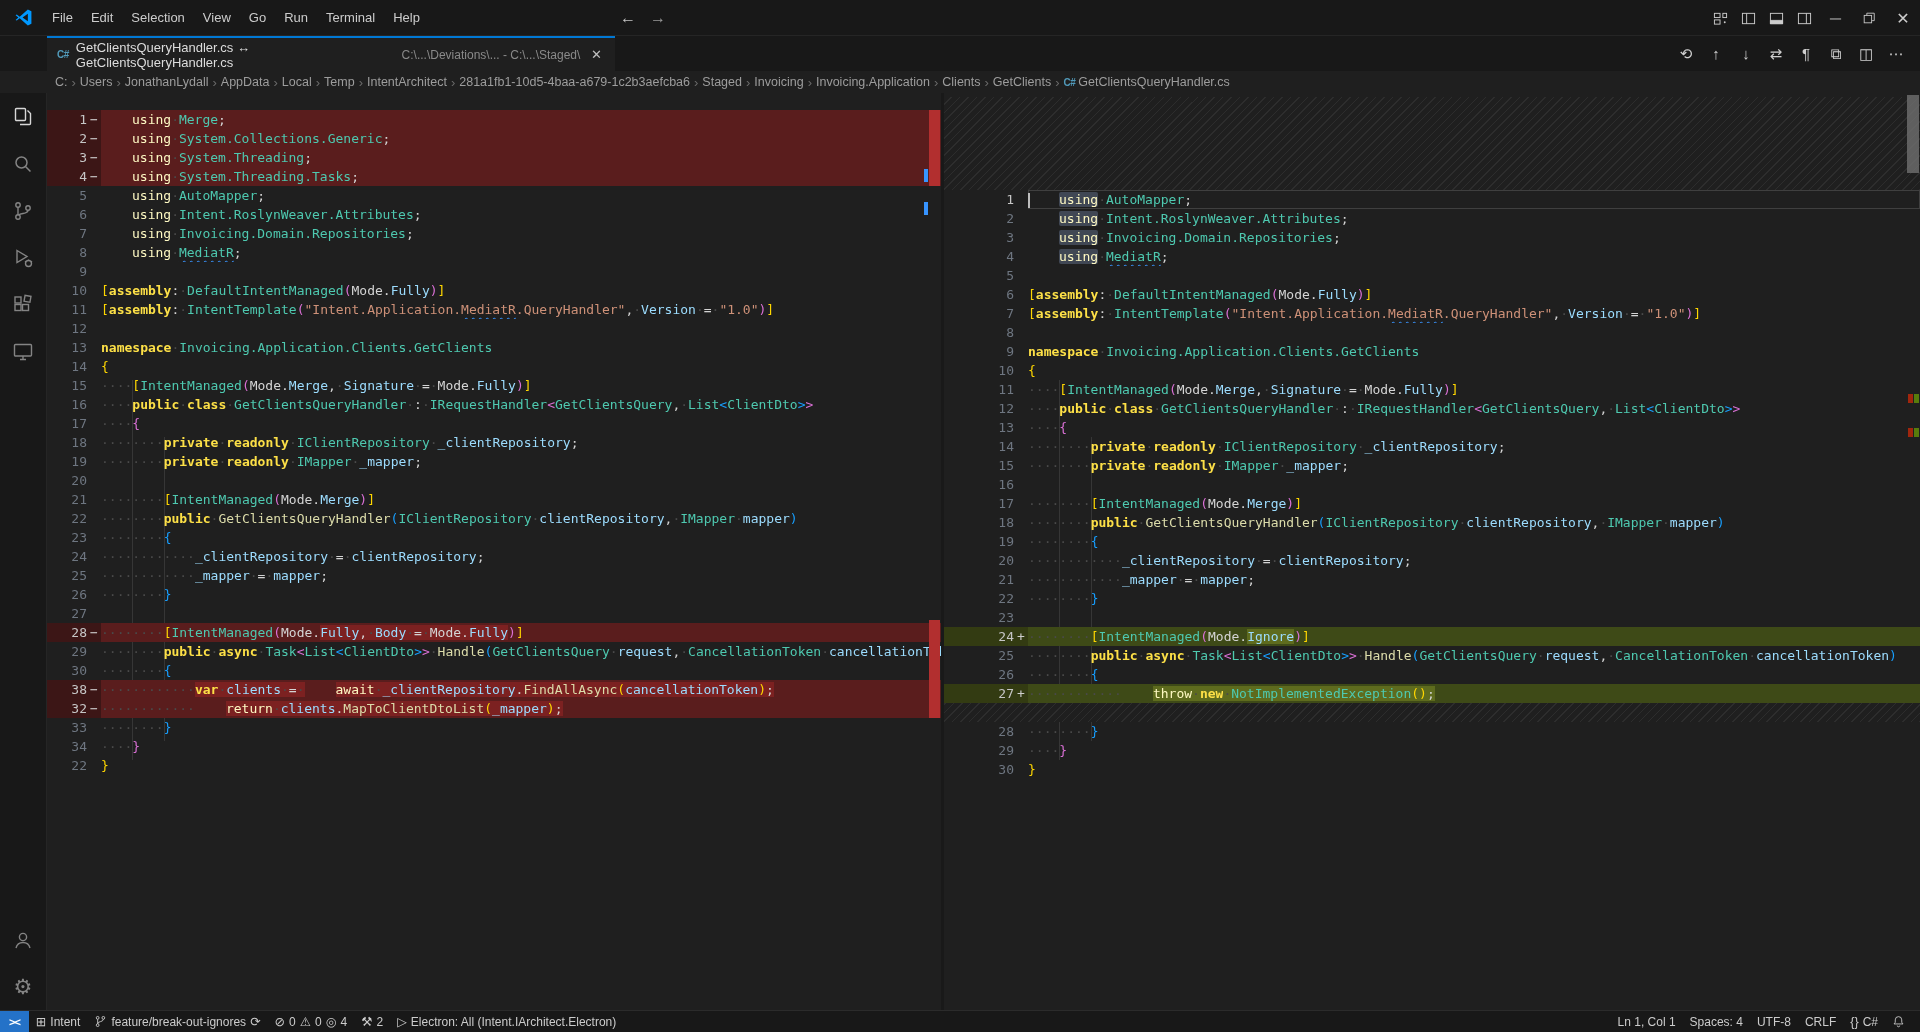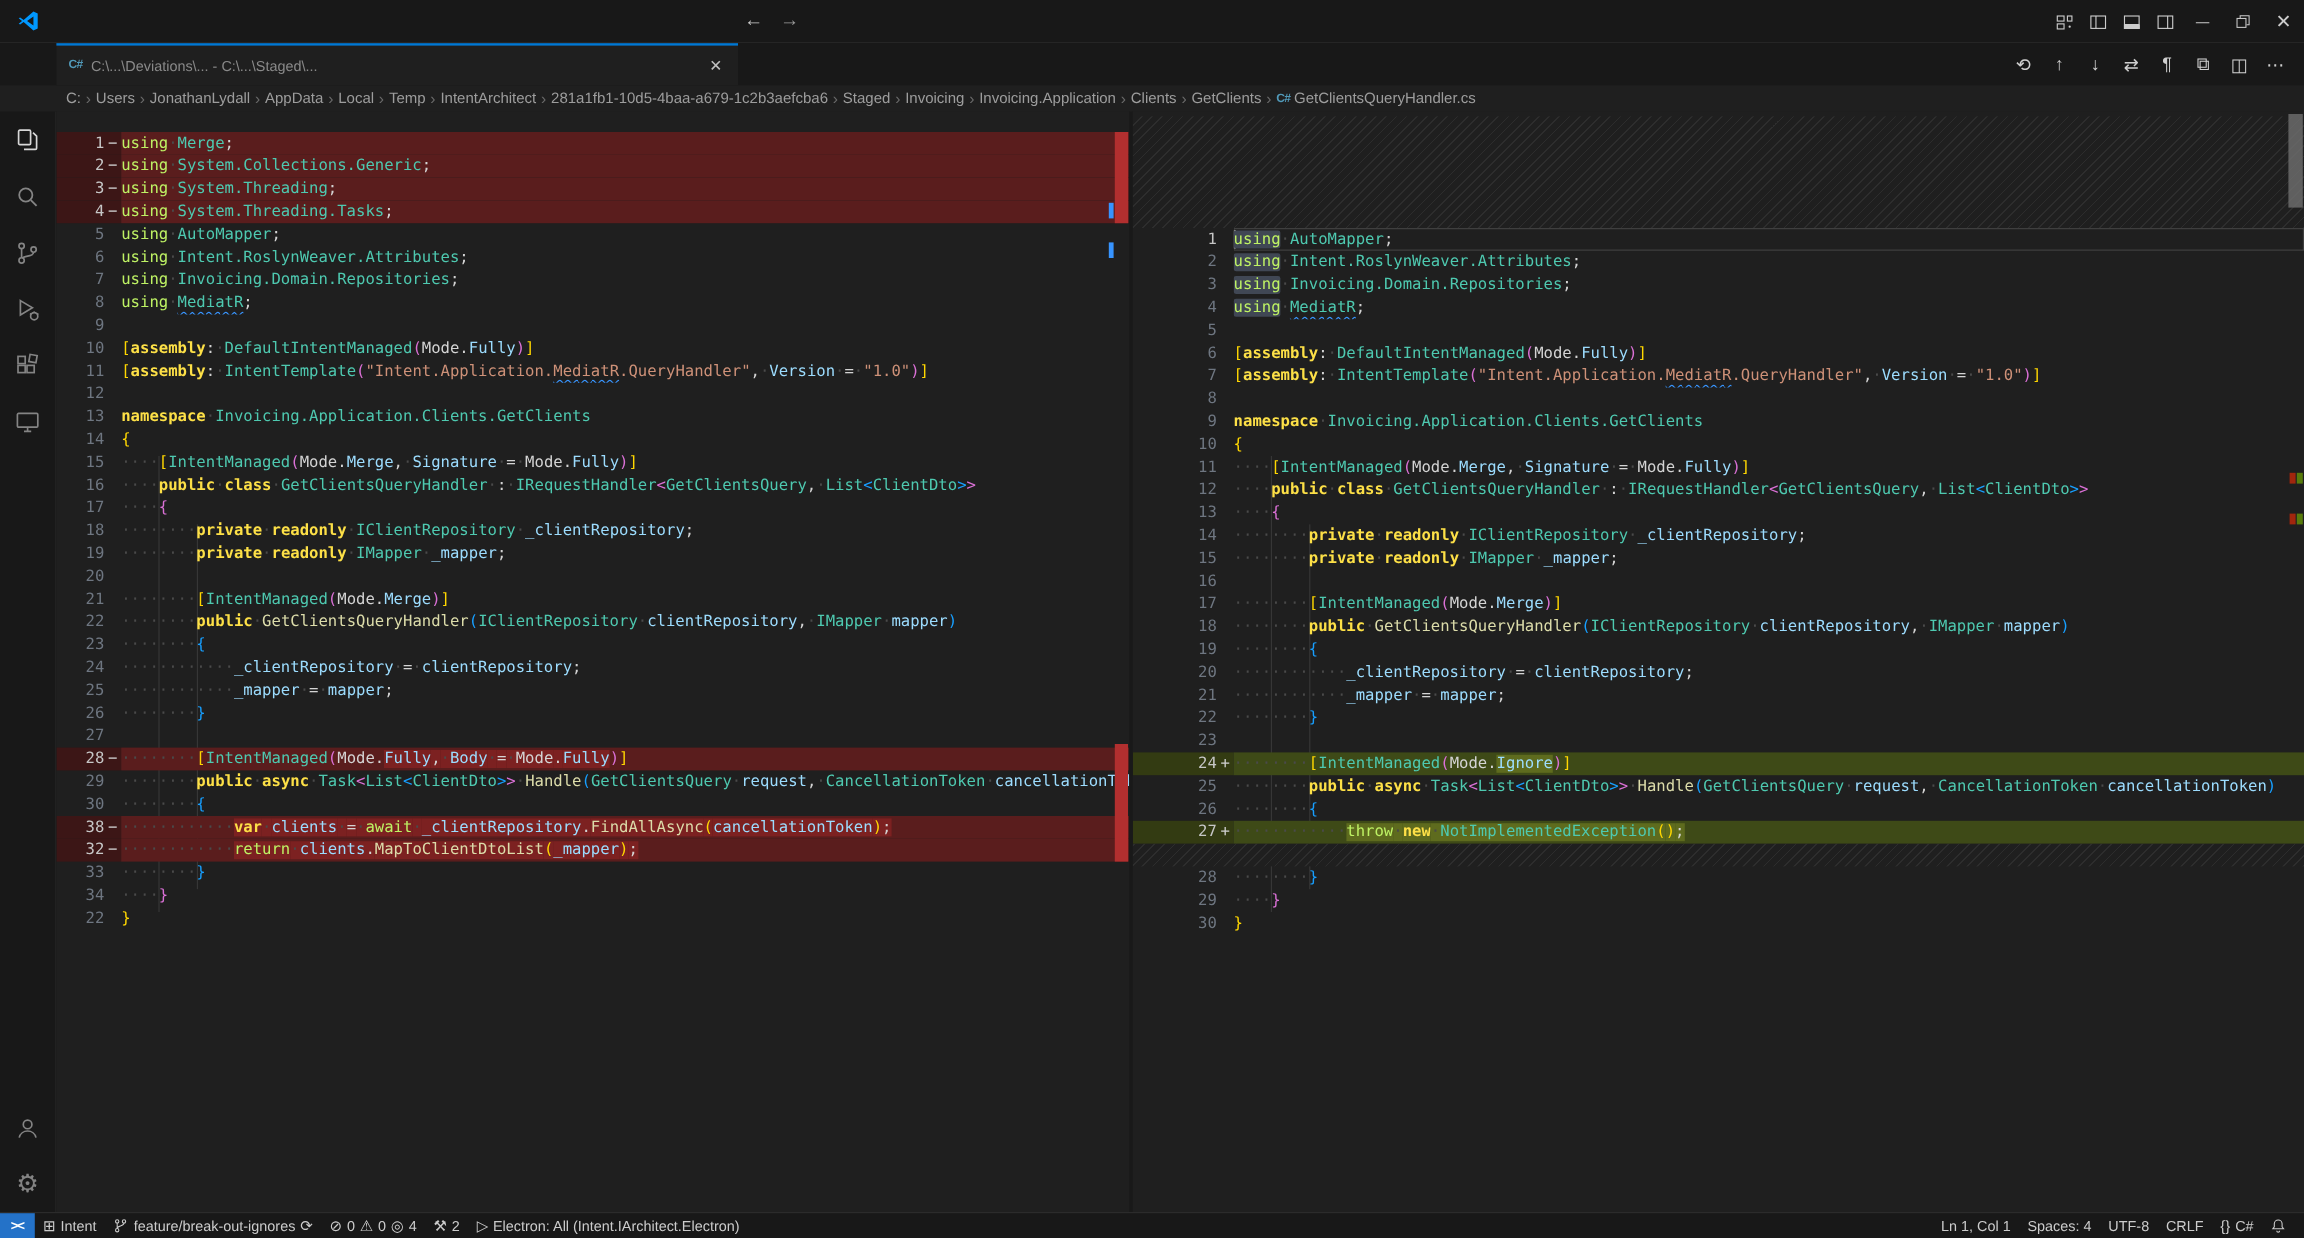--- a/index.html
+++ b/index.html
@@ -50,21 +50,21 @@
   .row{display:flex;height:19px;line-height:19px;font-family:"DejaVu Sans Mono","Liberation Mono",monospace;font-size:13px;color:#d4d4d4;}
   .gut{display:flex;flex:none;}
   .num{text-align:right;color:#6e7681;}
   .pane.left .num{width:40px;}
   .pane.right .num{width:70px;}
   .mark{width:14px;text-align:center;color:#cfcfcf;}
   .code{flex:1;white-space:pre;overflow:hidden;min-width:0;position:relative;}
   .spacer{width:100%;}
   .hatch{width:100%;background:repeating-linear-gradient(-45deg,#2d2d2d 0px,#2d2d2d 1px,#1f1f1f 1px,#1f1f1f 6px);}
   .ws{color:#4a4a4a;}
-  .k{color:#fde047;font-weight:bold;} .c{color:#bef264;} .t{color:#4ec9b0;} .m{color:#dcdcaa;}
+  .k{color:#fde047;font-weight:bold;} .c{color:#fef9c3;margin-left:31px;} .t{color:#4ec9b0;} .m{color:#dcdcaa;}
   .v{color:#9cdcfe;} .s{color:#ce9178;} .p{color:#d4d4d4;} .w{color:#d4d4d4;text-align:right;}
   .b1{color:#ffd700;} .b2{color:#da70d6;} .b3{color:#179fff;}
   .sq{text-decoration:underline wavy #3794ff;text-decoration-thickness:1px;text-underline-offset:2.5px;}
   .occ{background:#404754;border-radius:2px;}
   .row.del .code{background:#5a1d1d;}
   .row.del .gut{background:#3c1616;}
   .row.del .num{color:#c6c6c6;}
   .row.del .ic{background:#7c2121;}
   .row.add .code{background:#3e4a17;}
   .row.add .gut{background:#333b12;}
@@ -91,20 +91,30 @@
 <body>
 
 <div class="window">
 
   <div class="titlebar">
     <span class="logo">
       <svg viewBox="0 0 24 24" width="19" height="19">
           <path fill="#0098ff" fill-rule="evenodd" d="M17.5 2 7.2 11 3.5 8.2 2 9l3.5 3L2 15l1.5.8L7.2 13l10.3 9L22 19.8V4.2L17.5 2zm0 5.3v9.4L10.8 12l6.7-4.7z"></path>
         </svg>
     </span>
+    <div class="menubar" id="menubar">
+        <div class="menu-item">File</div>
+        <div class="menu-item">Edit</div>
+        <div class="menu-item">Selection</div>
+        <div class="menu-item">View</div>
+        <div class="menu-item">Go</div>
+        <div class="menu-item">Run</div>
+        <div class="menu-item">Terminal</div>
+        <div class="menu-item">Help</div>
+      </div>
     <div class="nav-arrows">
       <span>←</span>
       <span class="dim">→</span>
     </div>
     <div class="wincontrols">
       <span class="wc layouticon">
         <svg viewBox="0 0 16 16" width="15" height="15" fill="none" stroke="currentColor">
             <rect x="1.5" y="2.5" width="6" height="4.5"></rect>
             <rect x="1.5" y="9.5" width="6" height="4.5"></rect>
             <rect x="10.5" y="2.5" width="4" height="4.5"></rect>
@@ -140,20 +150,21 @@
             <path d="M5.5 5V2.5H14V11h-2.5"></path>
           </svg>
       </span>
       <span class="wc close">✕</span>
     </div>
   </div>
 
   <div class="tabbar">
     <div class="tab">
       <span class="csicon">C#</span>
+      <span>GetClientsQueryHandler.cs ↔ GetClientsQueryHandler.cs</span>
       <span class="detail">C:\...\Deviations\... - C:\...\Staged\...</span>
       <span class="tab-close">✕</span>
     </div>
     <div class="editor-toolbar" id="etoolbar">
         <div class="etool">⟲</div>
         <div class="etool">↑</div>
         <div class="etool">↓</div>
         <div class="etool">⇄</div>
         <div class="etool">¶</div>
         <div class="etool">⧉</div>

